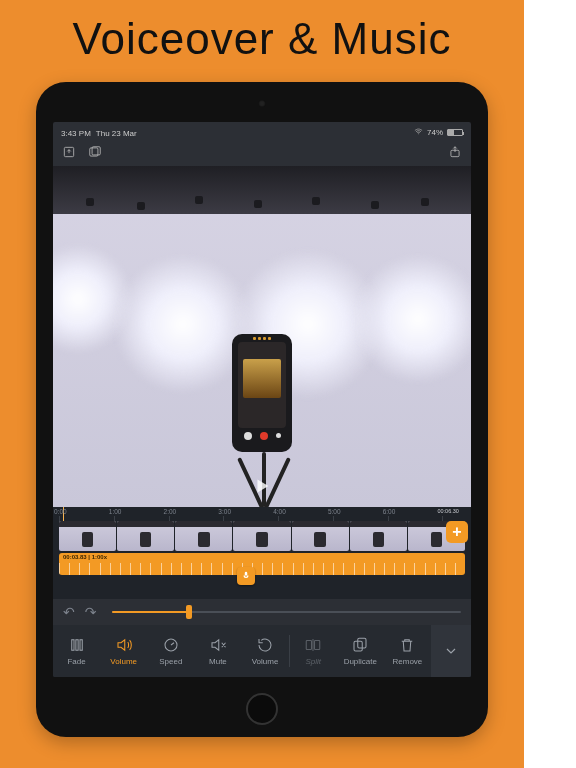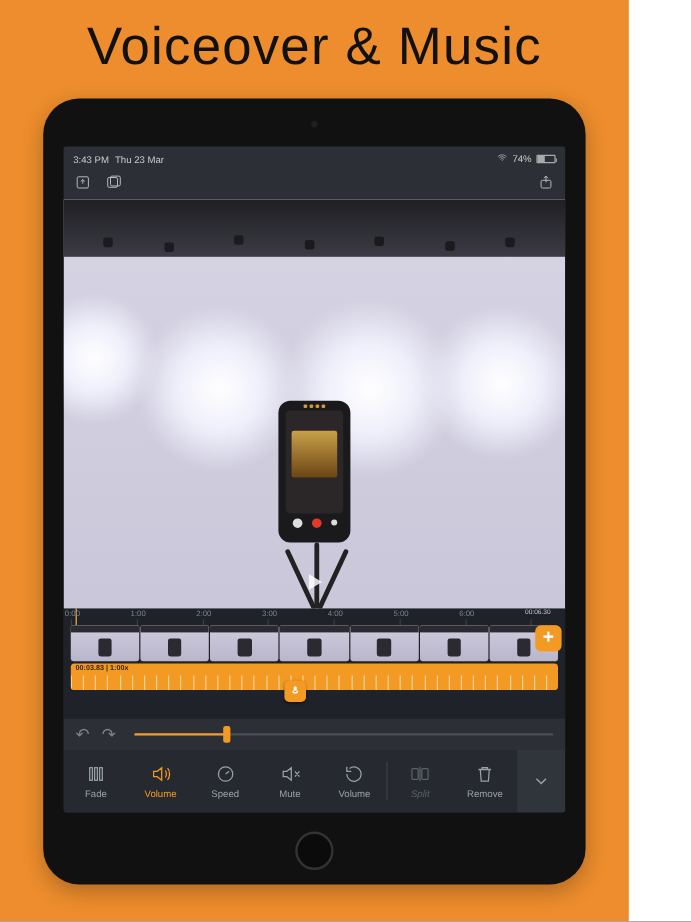--- a/index.html
+++ b/index.html
@@ -340,20 +340,27 @@
         <div class="tool disabled">
           <svg viewBox="0 0 24 24">
               <rect x="3" y="6" width="7" height="12" rx="1"></rect>
               <rect x="14" y="6" width="7" height="12" rx="1"></rect>
               <path d="M12 4v16"></path>
             </svg>
           <span>Split</span>
         </div>
         <div class="tool">
           <svg viewBox="0 0 24 24">
+              <rect x="4" y="7" width="11" height="13" rx="2"></rect>
+              <rect x="9" y="3" width="11" height="13" rx="2"></rect>
+            </svg>
+          <span>Duplicate</span>
+        </div>
+        <div class="tool">
+          <svg viewBox="0 0 24 24">
               <path d="M5 7h14M9 7V5h6v2M7 7l1 13h8l1-13"></path>
             </svg>
           <span>Remove</span>
         </div>
         <div class="collapse">
           <svg viewBox="0 0 24 24">
               <path d="M6 9l6 6 6-6"></path>
             </svg>
         </div>
       </div>

